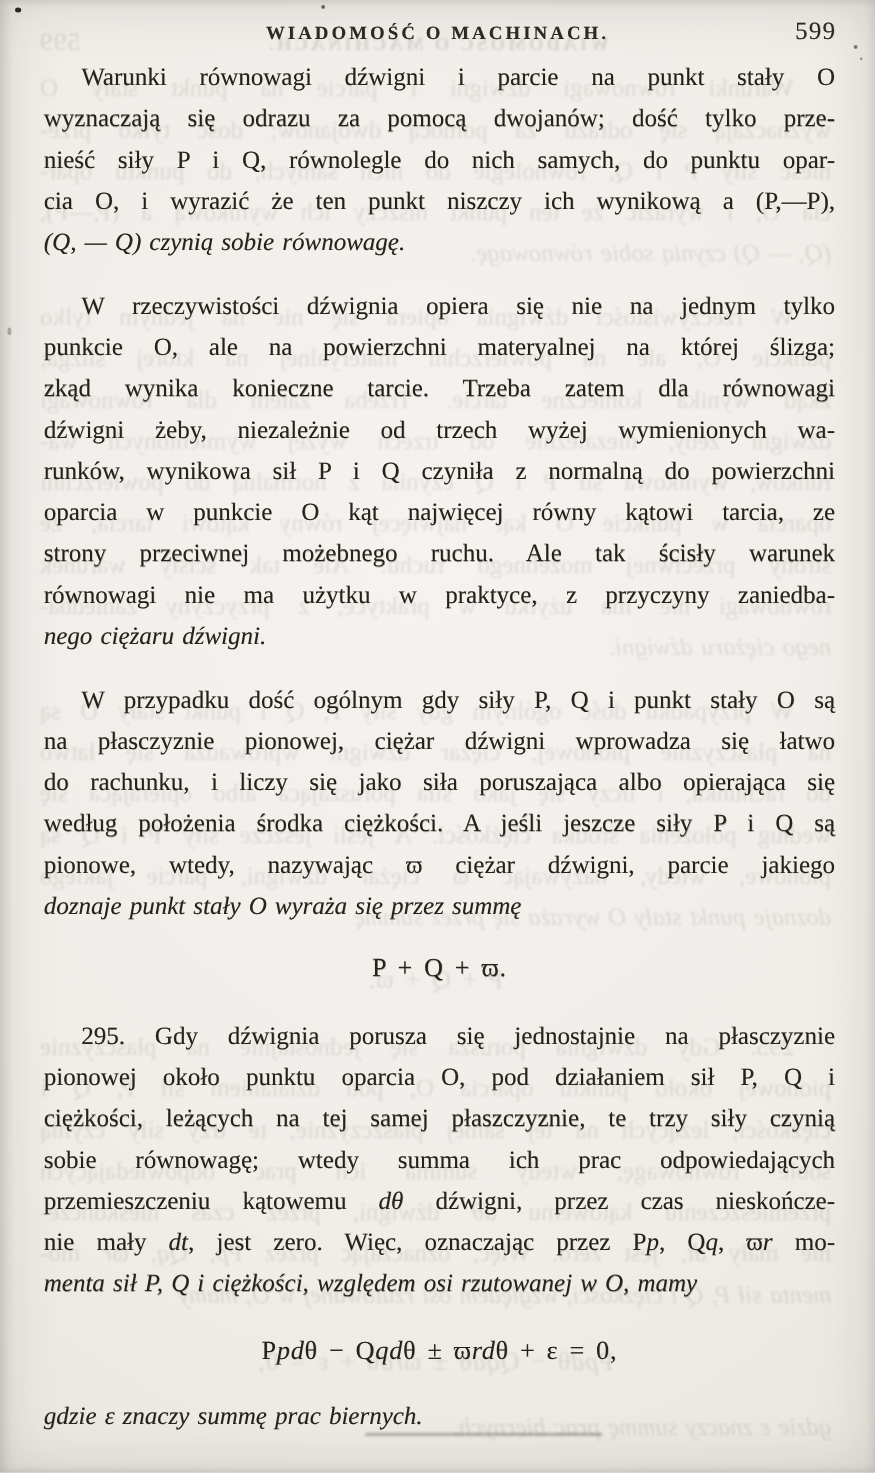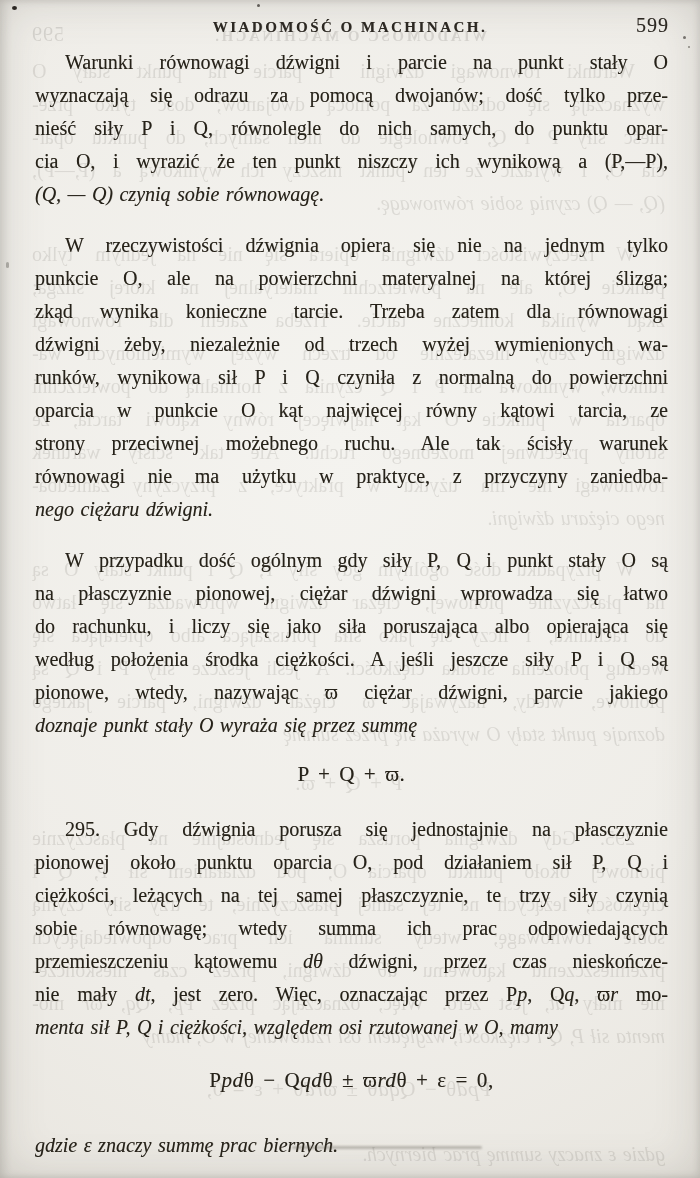--- a/index.html
+++ b/index.html
@@ -46,21 +46,21 @@
     text-align:justify;text-align-last:justify;
     word-spacing:1.5px;white-space:normal;
   }
   .line.last{text-align-last:left;font-style:italic;}
   .line.indent{padding-left:30px;}
   .formula{
     height:33px;line-height:33px;font-size:21px;
     text-align:center;letter-spacing:.6px;word-spacing:3px;
   }
   .m0{margin-top:0}.m1{margin-top:18px}.m2{margin-top:18px}
-  .m3{margin-top:16px}.m4{margin-top:22px}.m5{margin-top:20px}.m6{margin-top:32px}
+  .m3{margin-top:16px}.m4{margin-top:22px}.m5{margin-top:20px}.m6{margin-top:20px}
   i{font-style:italic;}
   
   .speck{position:absolute;background:#2b2722;border-radius:50%;}
   .speck.s1{left:12px;top:6px;width:5px;height:4px;}
   .speck.s2{left:257px;top:4px;width:3px;height:3px;opacity:.7;}
   .speck.s3{right:14px;top:36px;width:3px;height:3px;opacity:.6;}
   .speck.s4{right:10px;top:46px;width:2px;height:2px;opacity:.5;}
   .speck.s5{left:6px;top:262px;width:3px;height:6px;opacity:.3;border-radius:2px;}
   .smudge{
     position:absolute;left:292px;top:1146px;width:190px;height:3px;

